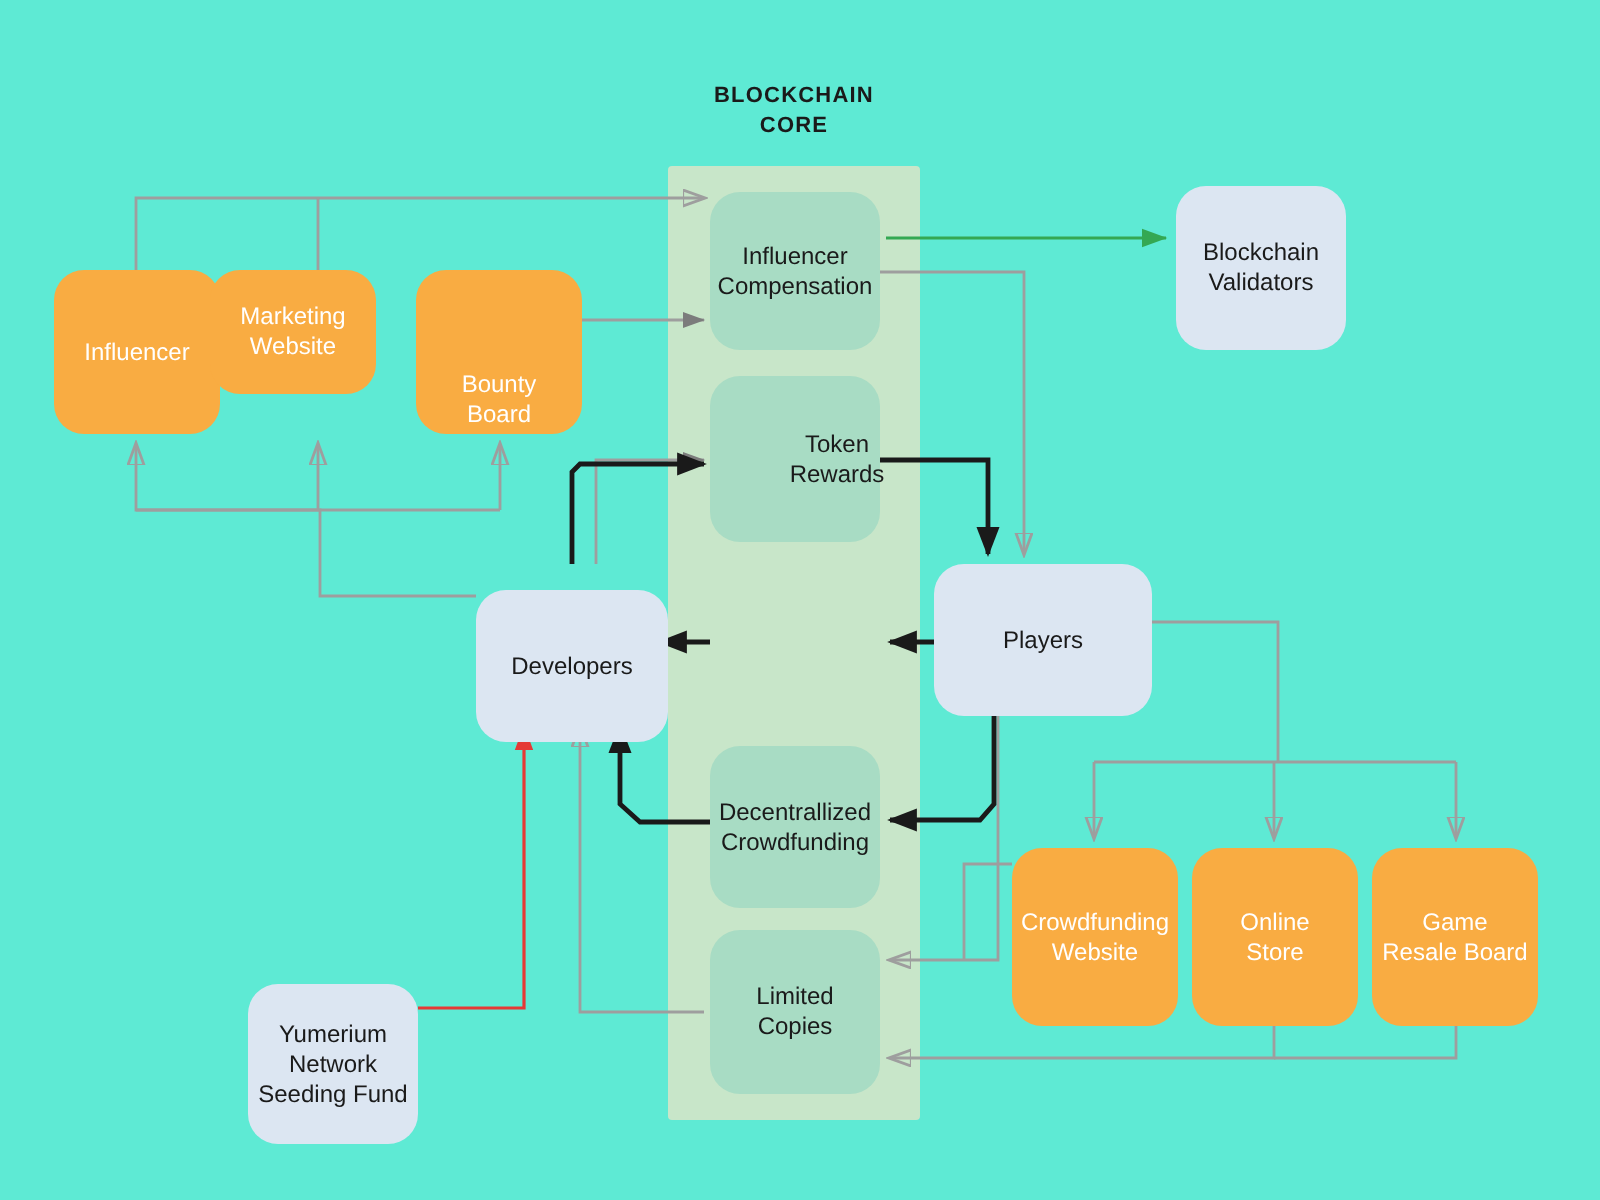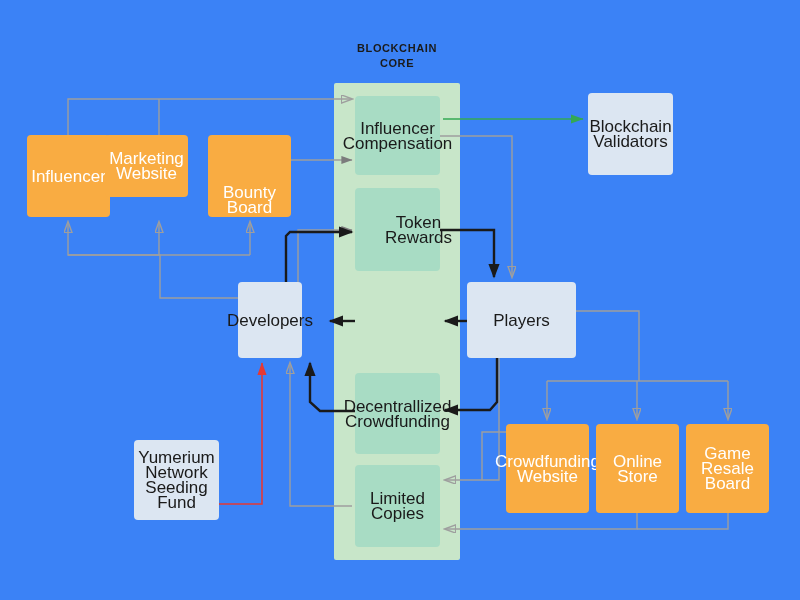--- a/index.html
+++ b/index.html
@@ -8,21 +8,21 @@
     padding: 0;
     background: #ffffff;
   }
   body {
     font-family: "Liberation Sans", sans-serif;
   }
   #canvas {
     position: relative;
     width: 800px;
     height: 600px;
-    background: #3b82f6;
+    background: #5eead4;
     overflow: hidden;
   }
   #edges {
     position: absolute;
     left: 0;
     top: 0;
     width: 800px;
     height: 600px;
     pointer-events: none;
   }
@@ -37,28 +37,28 @@
     font-size: 11px;
     color: #1a1a1a;
     letter-spacing: 0.6px;
     text-align: center;
     line-height: 15px;
     white-space: pre-line;
   }
   .node {
     position: absolute;
     box-sizing: border-box;
-    border-radius: 4px;
+    border-radius: 15px;
     display: flex;
     align-items: center;
     justify-content: center;
     text-align: center;
     line-height: 15px;
     white-space: pre-line;
-    font-size: 17px;
+    font-size: 12px;
     padding: 2px;
   }
   .node-orange {
     background: #f9ac42;
     color: #ffffff;
   }
   .node-teal {
     background: #a8dcc4;
     color: #1a1a1a;
   }
@@ -166,25 +166,25 @@
   <div class="node node-orange" style="left:105px; top:135px; width:83px; height:62px;">
     <span>Marketing
 Website</span>
   </div>
 
   <div class="node node-orange" style="left:208px; top:135px; width:83px; height:82px;align-items:flex-end;">
     <span>Bounty
 Board</span>
   </div>
 
-  <div class="node node-blue" style="left:238px; top:282px; width:64px; height:76px;">
+  <div class="node node-blue" style="left:238px; top:295px; width:96px; height:76px;">
     <span>Developers</span>
   </div>
 
-  <div class="node node-blue" style="left:124px; top:440px; width:85px; height:80px;margin-left:10px;">
+  <div class="node node-blue" style="left:124px; top:492px; width:85px; height:80px;">
     <span>Yumerium
 Network
 Seeding Fund</span>
   </div>
 
   <div class="node node-teal" style="left:355px; top:96px; width:85px; height:79px;">
     <span>Influencer
 Compensation</span>
   </div>
 

